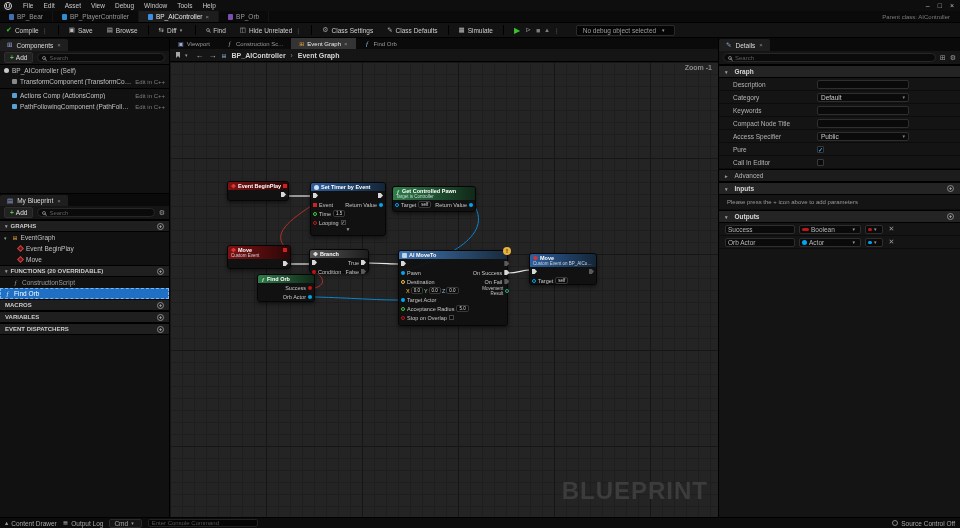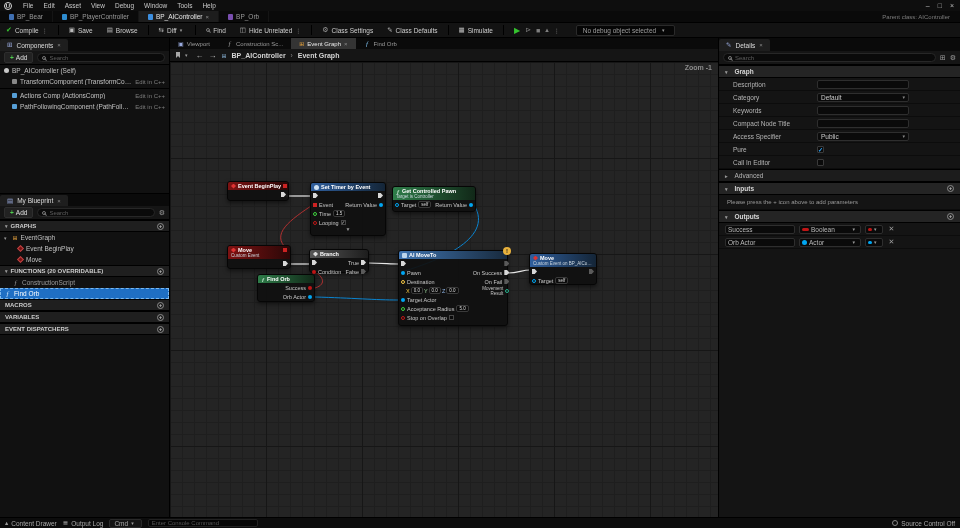--- a/index.html
+++ b/index.html
@@ -374,20 +374,21 @@
     <span class="navarrow">←</span>
     <span class="navarrow">→</span>
     <span class="graph-ico" style="color:#8ab4d8">⊞</span>
     <span class="crumb">BP_AIController</span>
     <span class="crumb-sep">›</span>
     <span class="crumb">Event Graph</span>
   </div>
 
   <div id="canvas">
     <div id="zoom-label">Zoom -1</div>
+    <div id="watermark">BLUEPRINT</div>
 
     <svg id="wires" width="548" height="455">
       <path d="M116,134 L142,134" stroke="#e8e8e8" stroke-width="1.2" fill="none"></path>
       <path d="M144,142 C120,158 100,172 117,187" stroke="#b03030" stroke-width="1" fill="none"></path>
       <path d="M304,143 C326,178 262,201 231,210" stroke="#0a84d0" stroke-width="1" fill="none"></path>
       <path d="M118,202 L140,202" stroke="#e8e8e8" stroke-width="1.2" fill="none"></path>
       <path d="M145,226 C158,222 152,213 143,209" stroke="#b03030" stroke-width="1" fill="none"></path>
       <path d="M145,235 C182,236 206,238 228,238" stroke="#0a84d0" stroke-width="1" fill="none"></path>
       <path d="M198,201 C212,201 220,202 228,202" stroke="#e8e8e8" stroke-width="1.2" fill="none"></path>
       <path d="M337,211 C348,211 352,208 360,208" stroke="#e8e8e8" stroke-width="1.2" fill="none"></path>

